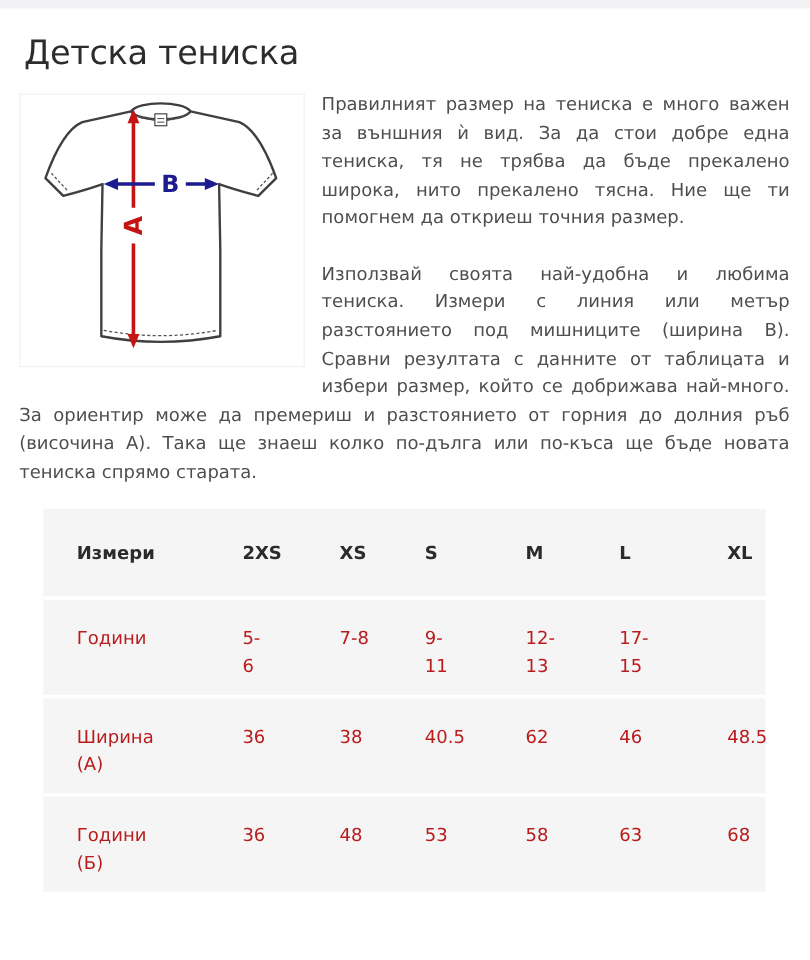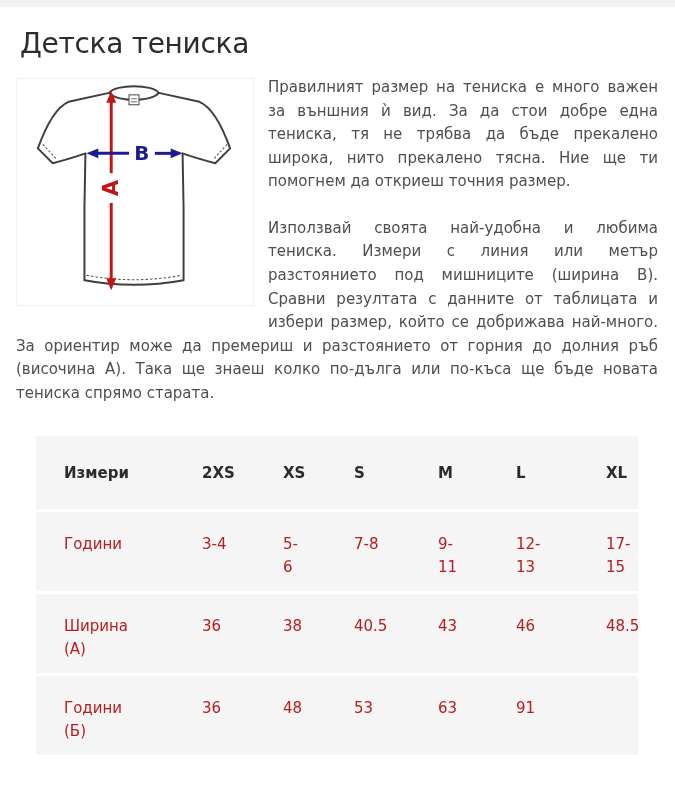--- a/index.html
+++ b/index.html
@@ -20,21 +20,21 @@
   }
   .content{
     margin-top:16px;color:#4e4e4e;font-size:15px;line-height:1.57;
     text-align:justify;
   }
   .figure{
     float:left;width:238px;height:228px;margin:2px 14px 6px 0;
     border:1px solid #f0f0f0;box-sizing:border-box;background:#fff;
   }
   .content p{margin:0 0 23px 0;}
-  .content p.last{margin-bottom:16px;}
+  .content p.last{margin-bottom:4px;}
   .size-table{margin-top:15px;}
   .t-block{
     background:#f5f5f6;margin:0 20px 3px 20px;
     display:grid;grid-template-columns:138px 81px 71px 84px 78px 90px auto;
     box-sizing:border-box;padding-left:28px;align-content:start;
   }
   .t-head{height:73px;padding-top:26px;}
   .t-row{height:79px;padding-top:21px;}
   .t-cell{
     font-size:15px;line-height:1.5;color:#b91c1c;text-align:left;
@@ -102,47 +102,47 @@
       <div class="t-cell">2XS</div>
       <div class="t-cell">XS</div>
       <div class="t-cell">S</div>
       <div class="t-cell">M</div>
       <div class="t-cell">L</div>
       <div class="t-cell">XL</div>
     </div>
 
     <div class="t-block t-row">
       <div class="t-cell">Години</div>
-      <div class="t-cell">3-4</div>
       <div class="t-cell">5-
 6</div>
       <div class="t-cell">7-8</div>
       <div class="t-cell">9-
 11</div>
       <div class="t-cell">12-
 13</div>
       <div class="t-cell">17-
 15</div>
     </div>
 
     <div class="t-block t-row">
       <div class="t-cell">Ширина
 (А)</div>
       <div class="t-cell">36</div>
       <div class="t-cell">38</div>
       <div class="t-cell">40.5</div>
-      <div class="t-cell">43</div>
+      <div class="t-cell">62</div>
       <div class="t-cell">46</div>
       <div class="t-cell">48.5</div>
     </div>
 
     <div class="t-block t-row">
       <div class="t-cell">Години
 (Б)</div>
       <div class="t-cell">36</div>
       <div class="t-cell">48</div>
       <div class="t-cell">53</div>
+      <div class="t-cell">58</div>
       <div class="t-cell">63</div>
-      <div class="t-cell">91</div>
+      <div class="t-cell">68</div>
     </div>
 
   </div>
 </div>
 
 </body></html>

